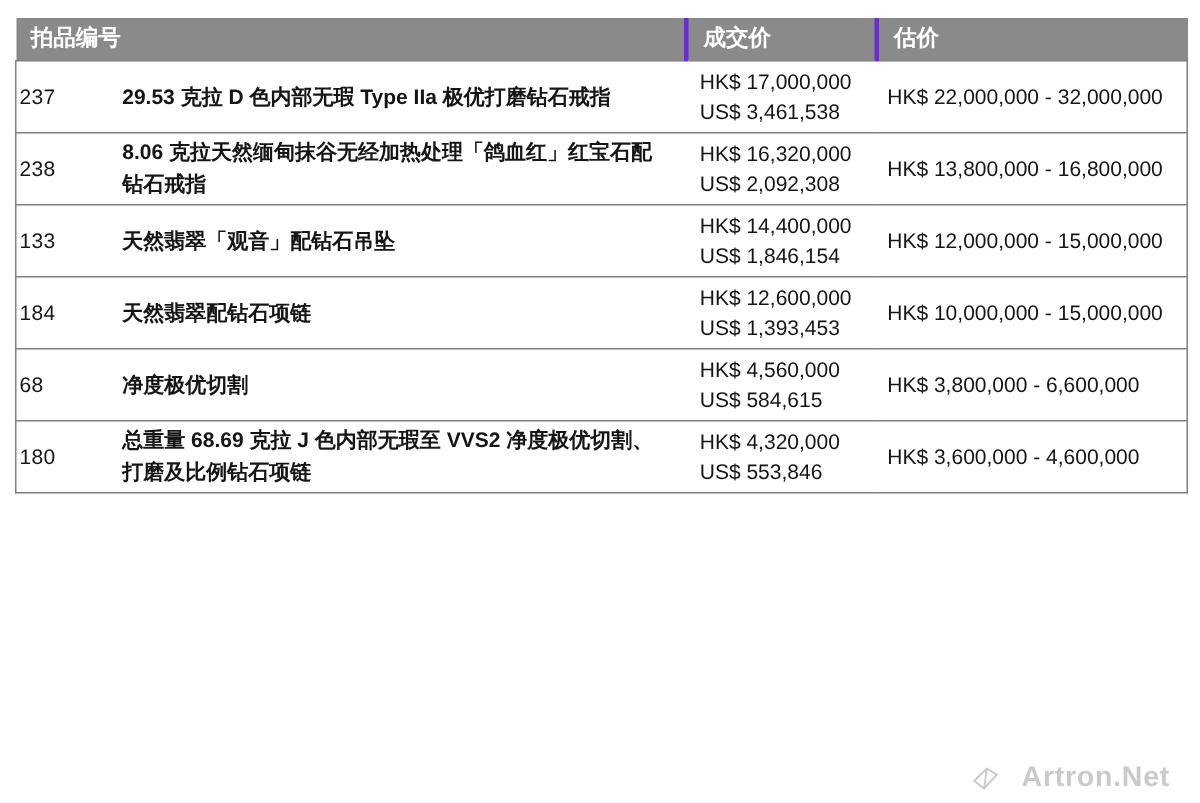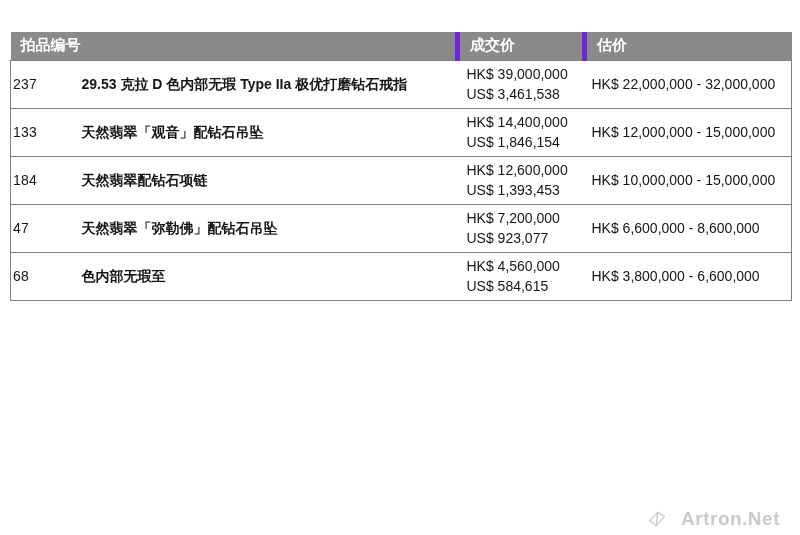--- a/index.html
+++ b/index.html
@@ -19,33 +19,32 @@
   }
   .page { position: absolute; inset: 0; }
 
   table.results {
     position: absolute;
     left: 10px;
     top: 12px;
     width: 781px;
     border-collapse: collapse;
     table-layout: fixed;
-    margin-top: 20px;
   }
   thead th {
     background: var(--header-bg);
     color: #ffffff;
     font-size: 15px;
     font-weight: bold;
     text-align: left;
     height: 28px;
     padding: 0 0 0 10px;
     vertical-align: middle;
   }
-  thead th.sep { border-left: 5px solid #6d28d9; }
+  thead th.sep { border-left: 3px solid #6d28d9; }
 
   tbody tr { height: 48px; }
   tbody td {
     border-top: 1px solid var(--border);
     border-bottom: 1px solid var(--border);
     font-size: 14px;
     color: #151515;
     vertical-align: middle;
     padding: 2px 0;
   }
@@ -91,26 +90,35 @@
         <th colspan="2">拍品编号</th>
         <th class="sep">成交价</th>
         <th class="sep">估价</th>
       </tr>
     </thead>
     <tbody id="tbody">
   <tr>
     <td class="c-lot">237</td>
     <td class="c-desc">29.53 克拉 D 色内部无瑕 Type IIa 极优打磨钻石戒指</td>
     <td class="c-price">
-      <div>HK$ 39,000,000</div>
+      <div>HK$ 17,000,000</div>
       <div>US$ 3,461,538</div>
     </td>
     <td class="c-est">HK$ 22,000,000 - 32,000,000</td>
   </tr>
 
+  <tr>
+    <td class="c-lot">238</td>
+    <td class="c-desc">8.06 克拉天然缅甸抹谷无经加热处理「鸽血红」红宝石配钻石戒指</td>
+    <td class="c-price">
+      <div>HK$ 16,320,000</div>
+      <div>US$ 2,092,308</div>
+    </td>
+    <td class="c-est">HK$ 13,800,000 - 16,800,000</td>
+  </tr>
 
   <tr>
     <td class="c-lot">133</td>
     <td class="c-desc">天然翡翠「观音」配钻石吊坠</td>
     <td class="c-price">
       <div>HK$ 14,400,000</div>
       <div>US$ 1,846,154</div>
     </td>
     <td class="c-est">HK$ 12,000,000 - 15,000,000</td>
   </tr>
@@ -118,41 +126,41 @@
   <tr>
     <td class="c-lot">184</td>
     <td class="c-desc">天然翡翠配钻石项链</td>
     <td class="c-price">
       <div>HK$ 12,600,000</div>
       <div>US$ 1,393,453</div>
     </td>
     <td class="c-est">HK$ 10,000,000 - 15,000,000</td>
   </tr>
 
-  <tr>
-    <td class="c-lot">47</td>
-    <td class="c-desc">天然翡翠「弥勒佛」配钻石吊坠</td>
-    <td class="c-price">
-      <div>HK$ 7,200,000</div>
-      <div>US$ 923,077</div>
-    </td>
-    <td class="c-est">HK$ 6,600,000 - 8,600,000</td>
-  </tr>
 
 
   <tr>
     <td class="c-lot">68</td>
-    <td class="c-desc">色内部无瑕至</td>
+    <td class="c-desc">净度极优切割</td>
     <td class="c-price">
       <div>HK$ 4,560,000</div>
       <div>US$ 584,615</div>
     </td>
     <td class="c-est">HK$ 3,800,000 - 6,600,000</td>
   </tr>
 
+  <tr>
+    <td class="c-lot">180</td>
+    <td class="c-desc">总重量 68.69 克拉 J 色内部无瑕至 VVS2 净度极优切割、打磨及比例钻石项链</td>
+    <td class="c-price">
+      <div>HK$ 4,320,000</div>
+      <div>US$ 553,846</div>
+    </td>
+    <td class="c-est">HK$ 3,600,000 - 4,600,000</td>
+  </tr>
 
 
 </tbody>
   </table>
 
   <div class="watermark">
     <span class="wm-logo">
       <svg width="20" height="20" viewBox="0 0 24 24" fill="none" stroke="currentColor" stroke-width="1.6">
         <path d="M3 14 L13 4 L21 9 L11 20 Z"></path>
         <path d="M13 4 L11 20"></path>

